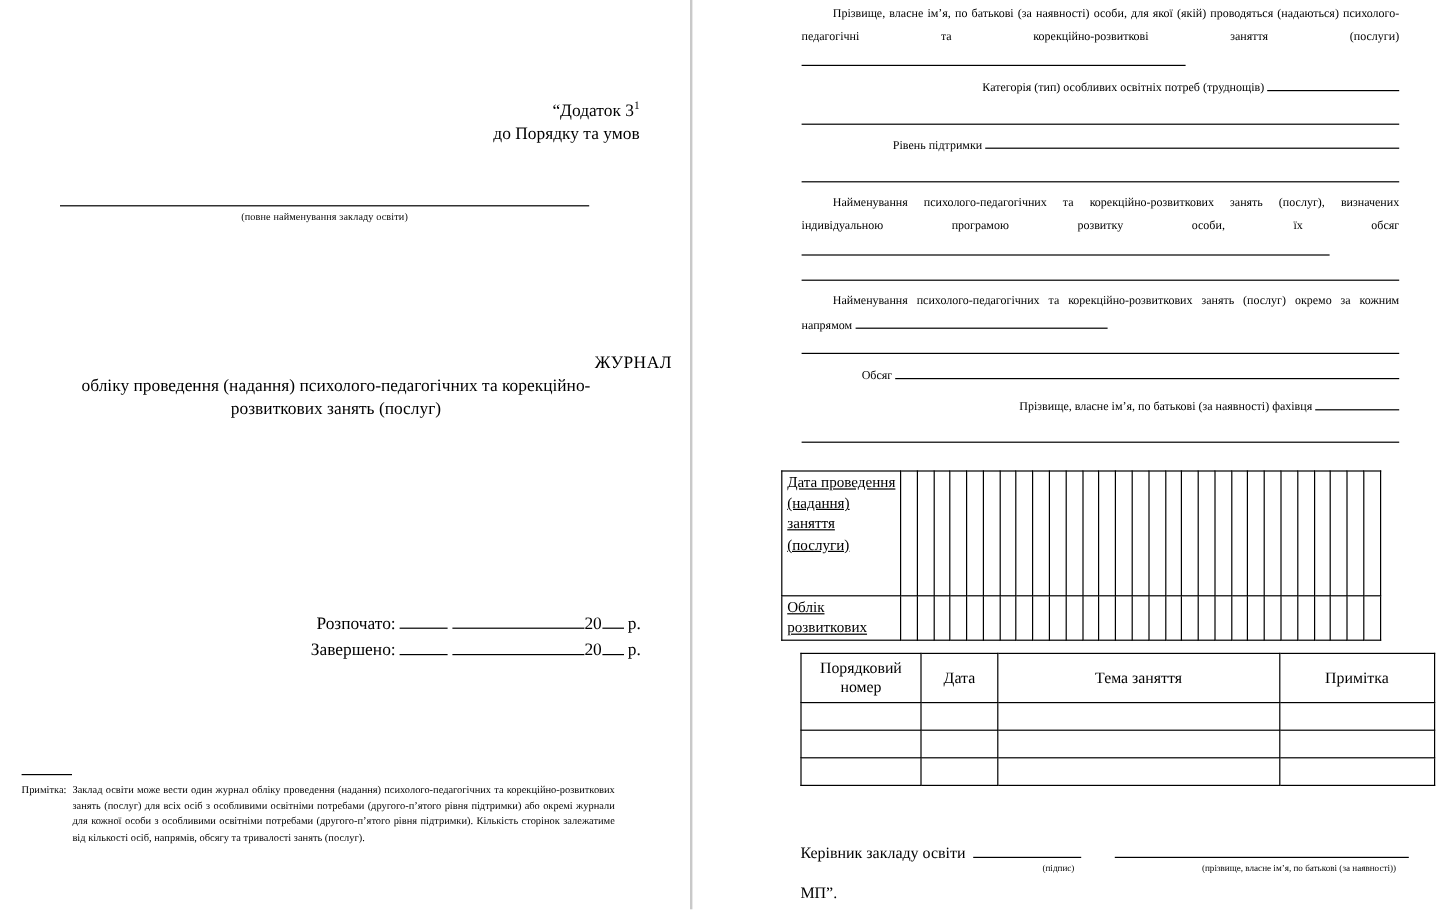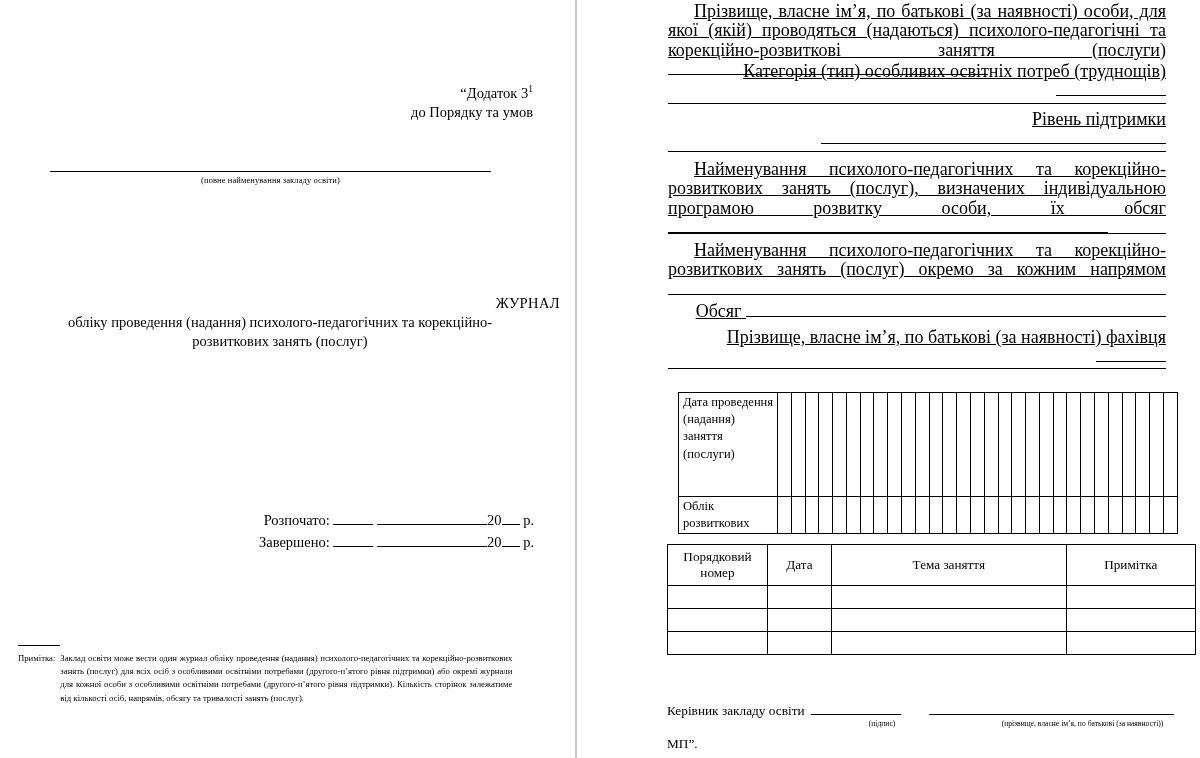--- a/index.html
+++ b/index.html
@@ -73,38 +73,38 @@
   .footnote .fn-label { white-space: nowrap; }
   .footnote .fn-text { text-align: justify; width: 452px; }
 
   
   .right-page {
     position: absolute;
     left: 577px; top: 0; width: 623px; height: 758px;
   }
   .rp-para {
     position: absolute; left: 91px; width: 498px;
-    font-size: 18px; line-height: 19.4px;
+    font-size: 10px; line-height: 19.4px;
     text-align: justify;
-    text-decoration: underline;
   }
   .rp-para.no-just { text-align: right; }
   .rp-para .indent { display: inline-block; width: 26px; }
   .fill { display: inline-block; border-bottom: 1px solid #000; vertical-align: baseline; height: 14px; }
   .rule-full {
     position: absolute; left: 91px; width: 498px;
     border-bottom: 1px solid #000;
   }
 
   
   .grid-table {
-    position: absolute; left: 101px; top: 392px;
+    position: absolute; left: 74px; top: 392px;
     width: 499px; height: 137px;
     border-collapse: collapse;
     table-layout: fixed;
+    text-decoration: underline;
   }
   .grid-table td { border: 1px solid #000; padding: 0; }
   .grid-table td.lbl {
     width: 99px; vertical-align: top;
     font-size: 12.6px; line-height: 17.2px;
     padding: 1px 0 1px 4px;
   }
   .grid-table td.cell { width: 13.79px; }
   .grid-table tr.r1 { height: 104px; }
   .grid-table tr.r2 { height: 33px; }

